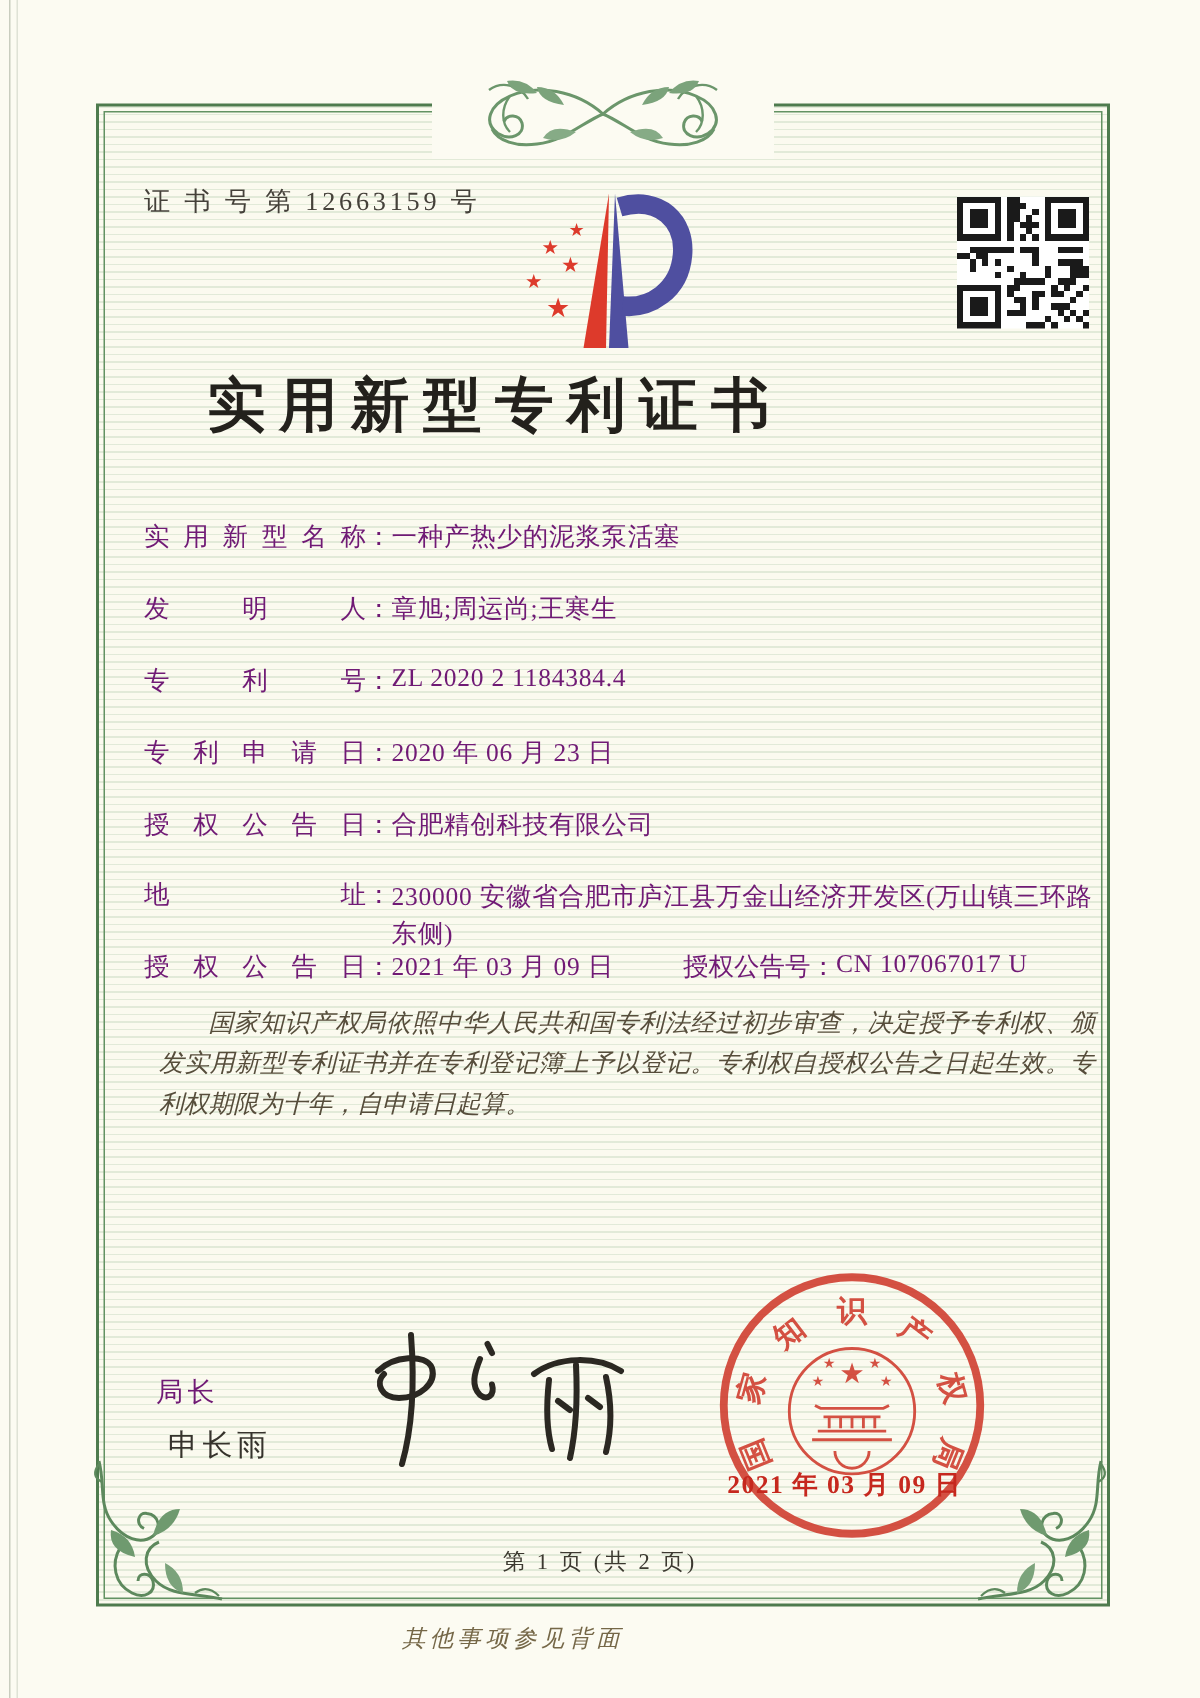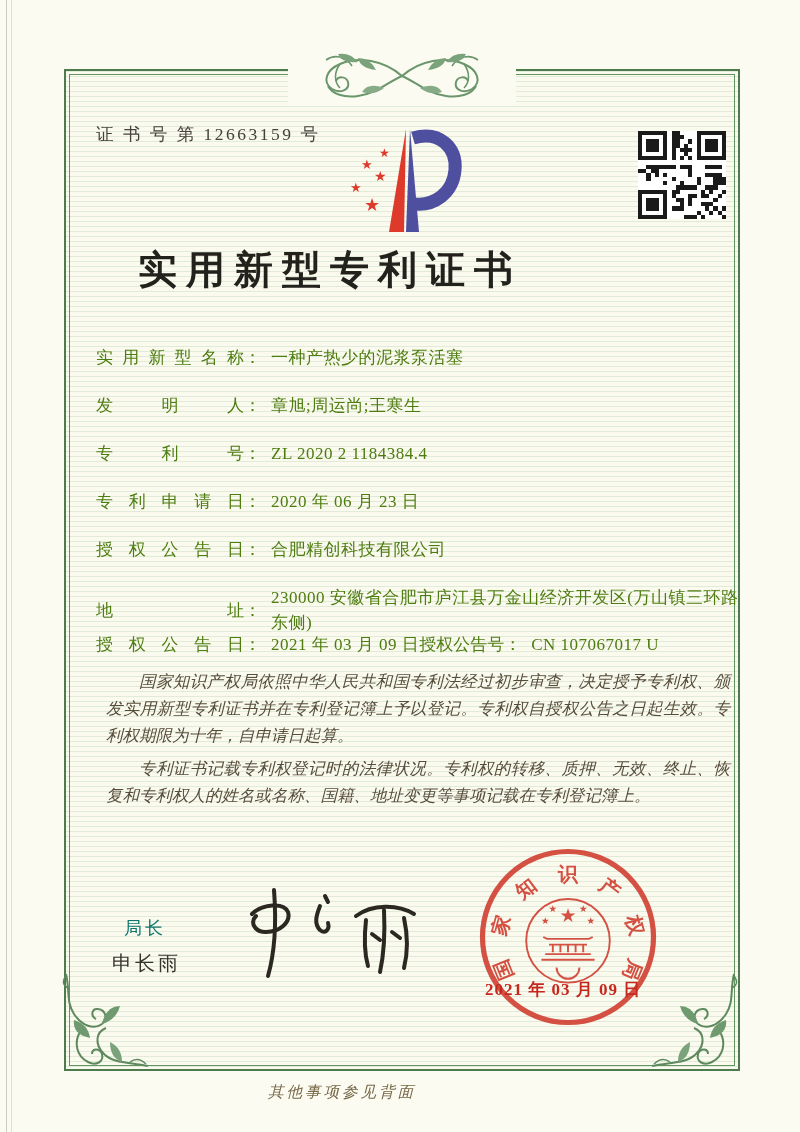--- a/index.html
+++ b/index.html
@@ -18,31 +18,31 @@
   #ornament-top{left:288px;top:42px;width:228px;height:64px;background:#fcfbf2;}
   #ornament-bl{left:50px;top:972px;width:100px;height:100px;}
   #ornament-br{left:650px;top:972px;width:100px;height:100px;transform:scaleX(-1);}
   
   #cert-no{position:absolute;left:96px;top:122px;font-size:17.5px;color:#45413a;letter-spacing:2.5px;}
   #logo{position:absolute;left:335px;top:112px;width:130px;height:124px;}
   .logo-star{fill:#dd3a2b;font-family:"DejaVu Sans",sans-serif;}
   #qr-box{position:absolute;left:638px;top:131px;width:88px;height:88px;background:#ffffff;}
   #title{position:absolute;left:0;top:243px;width:660px;text-align:center;font-size:39px;font-weight:600;color:#23211c;letter-spacing:9px;}
   
-  .field{position:absolute;left:96px;font-size:17px;color:#4d7c0f;display:flex;align-items:center;}
+  .field{position:absolute;left:96px;font-size:17px;color:#701a75;display:flex;align-items:flex-start;}
   .flabel{display:inline-block;width:148px;text-align:justify;text-align-last:justify;flex:0 0 148px;}
   .fcolon{flex:0 0 auto;}
-  .fvalue{margin-left:10px;letter-spacing:.5px;}
+  .fvalue{letter-spacing:.5px;}
   #field-address .fvalue{width:470px;line-height:25px;}
-  .pair2{}
+  .pair2{margin-left:46px;}
   
   #body-text{position:absolute;left:88px;top:668px;width:642px;font-size:16.5px;line-height:27px;color:#564d3b;text-align:justify;}
   #body-text p{margin:0 0 6px 18px;text-indent:2em;font-style:italic;}
   
-  #director-title{position:absolute;left:124px;top:916px;font-size:18px;color:#0f766e;font-family:"Liberation Sans",sans-serif;letter-spacing:3px;}
+  #director-title{position:absolute;left:104px;top:916px;font-size:18px;color:#701a75;font-family:"Liberation Sans",sans-serif;letter-spacing:3px;}
   #director-name{position:absolute;left:112px;top:950px;font-size:20px;color:#36332c;font-family:Liberation Mono, monospace;letter-spacing:3px;}
   #signature{position:absolute;left:222px;top:876px;width:210px;height:110px;}
   #signature path{stroke:#2b2822;stroke-width:4;fill:none;stroke-linecap:round;stroke-linejoin:round;}
   
   #seal{position:absolute;left:473px;top:842px;width:190px;height:190px;opacity:.88;}
   .seal-ring-char{fill:#cf3a2c;font-size:21px;font-weight:bold;text-anchor:middle;font-family:"Liberation Serif",serif;}
   .seal-stroke{stroke:#cf3a2c;fill:none;stroke-width:2;}
   .seal-star{fill:#cf3a2c;font-family:"DejaVu Sans",sans-serif;text-anchor:middle;}
   #seal-date{position:absolute;left:478px;top:978px;width:170px;text-align:center;font-size:17px;color:#c6281e;font-weight:bold;letter-spacing:1px;}
   
@@ -266,21 +266,20 @@
   <div class="field" style="top:633px">
     <span class="flabel">授权公告日</span>
       <span class="fcolon">：</span>
     <span class="fvalue">2021 年 03 月 09 日</span>
     <span class="pair2"><span>授权公告号</span><span>：</span></span>
     <span class="fvalue">CN 107067017 U</span>
   </div>
 
   <div id="body-text">
     <p>国家知识产权局依照中华人民共和国专利法经过初步审查，决定授予专利权、颁发实用新型专利证书并在专利登记簿上予以登记。专利权自授权公告之日起生效。专利权期限为十年，自申请日起算。</p>
-    <p>专利证书记载专利权登记时的法律状况。专利权的转移、质押、无效、终止、恢复和专利权人的姓名或名称、国籍、地址变更等事项记载在专利登记簿上。</p>
   </div>
 
   <div id="director-title">局长</div>
   <div id="director-name">申长雨</div>
 
   <svg id="signature" viewBox="0 0 210 110">
     <path d="M30,38 C40,28 62,26 66,36 C69,46 58,56 44,56 C32,56 28,46 34,40"></path>
     <path d="M52,14 C54,40 54,72 46,100"></path>
     <path d="M103,20 L106,26"></path>
     <path d="M98,30 C94,40 92,48 98,54 C103,58 108,54 106,47"></path>
@@ -315,15 +314,16 @@
         <path d="M80,108 L120,108"></path>
         <path d="M84,108 L84,116 M92,108 L92,116 M100,108 L100,116 M108,108 L108,116 M116,108 L116,116"></path>
         <path d="M76,118 L124,118"></path>
         <path d="M72,124 L128,124"></path>
         <path d="M88,132 a12,12 0 0 0 24,0"></path>
       </g>
     </g>
   </svg>
   <div id="seal-date">2021 年 03 月 09 日</div>
 
+  <div id="footer-page">第 1 页 (共 2 页)</div>
   <div id="back-note">其他事项参见背面</div>
 
 </div>
 
 </body></html>

